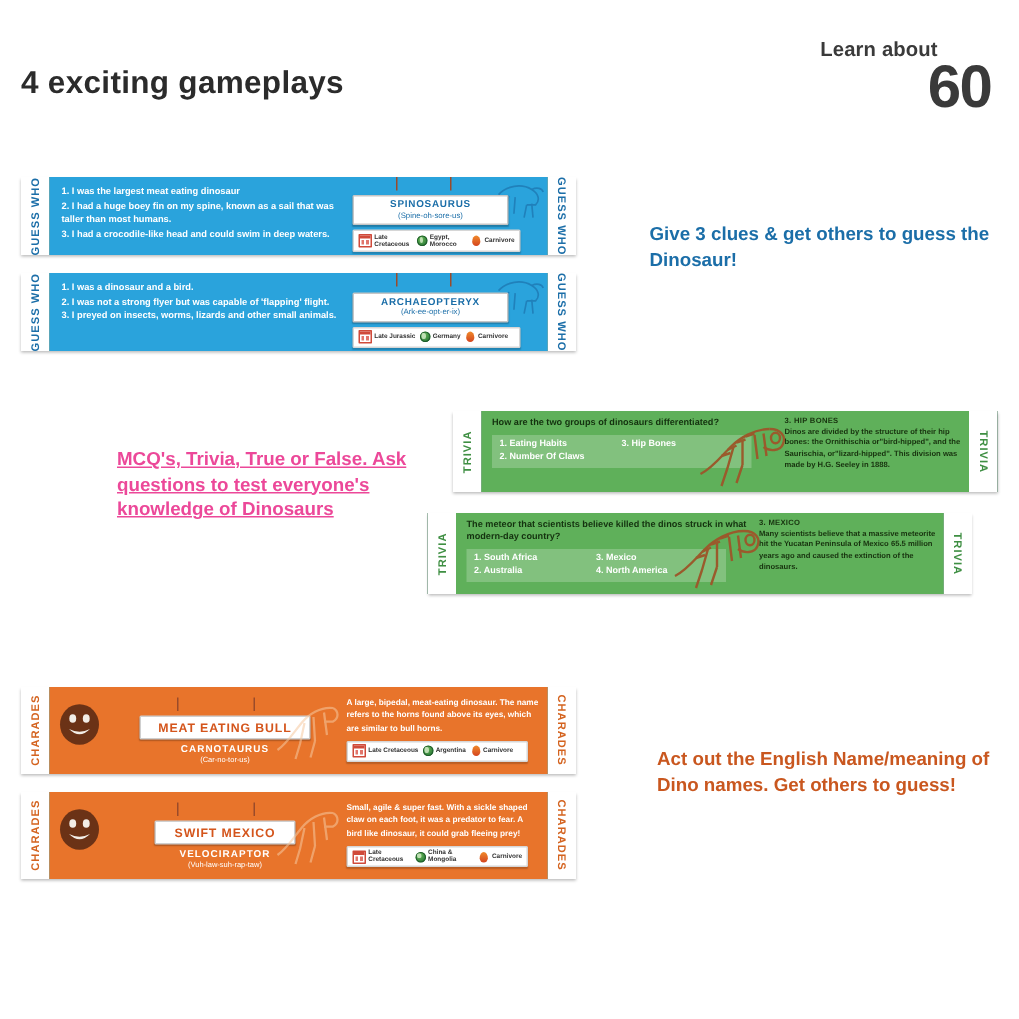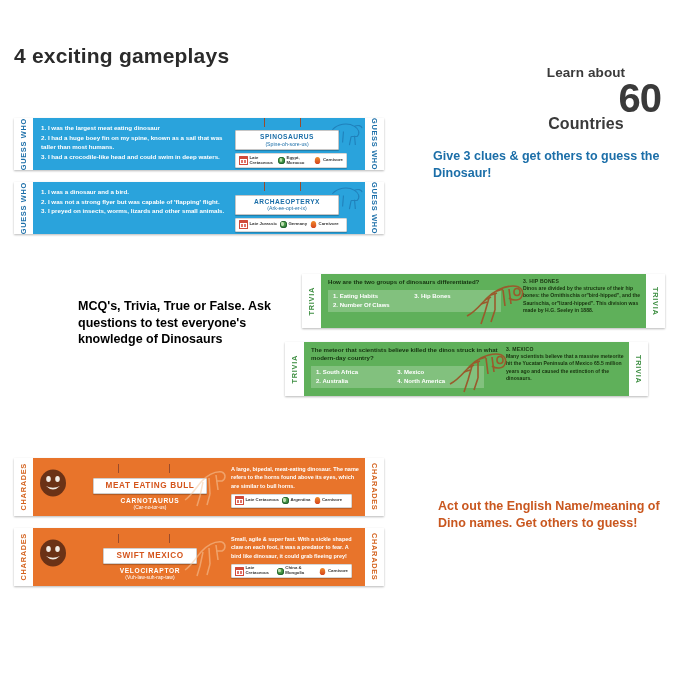--- a/index.html
+++ b/index.html
@@ -12,21 +12,21 @@
   .page{position:absolute;inset:0;}
 
   
   .title{
     position:absolute;left:14px;top:44px;
     font-size:21px;font-weight:bold;color:#2b2b2b;
     letter-spacing:.2px;
   }
   .learnbox{
     position:absolute;right:18px;top:26px;width:150px;
-    text-align:center;color:#3a3a3a;line-height:1;margin-top:40px;
+    text-align:center;color:#3a3a3a;line-height:1;
   }
   .learn-top{font-size:13.5px;font-weight:bold;letter-spacing:.1px;}
   .learn-num{font-size:40px;font-weight:bold;letter-spacing:-1px;margin:-2px 0 -2px 0;text-align:right;}
   .learn-bot{font-size:16px;font-weight:bold;letter-spacing:.1px;}
 
   
   .card{
     position:absolute;display:flex;align-items:stretch;
     background:#14532d;
     box-shadow:0 1px 2px rgba(0,0,0,.28);
@@ -129,34 +129,33 @@
   .ch-sci{font-size:6.6px;font-weight:bold;color:#ffffff;letter-spacing:.7px;margin-top:3px;}
   .ch-pr{font-size:5px;color:#ffffff;margin-top:.5px;}
   .ch-right{flex:1;padding:7px 5px 3px 2px;position:relative;}
   .ch-desc{font-size:5.5px;font-weight:bold;color:#ffffff;line-height:1.5;}
   .ch-meta{margin:4px 8px 0 0;}
   .ch-dino{position:absolute;left:150px;top:4px;width:44px;height:46px;opacity:.55;}
 
   
   .blurb{position:absolute;font-size:12.5px;font-weight:bold;line-height:1.32;}
   .blurb.b1{left:433px;top:148px;color:#1b6ea8;width:240px;}
-  .blurb.b2{left:78px;top:298px;color:#000000;width:230px;}
+  .blurb.b2{left:78px;top:298px;color:#ec4899;width:230px;text-decoration:underline;}
   .blurb.b3{left:397px;top:498px;color:#c9571f;width:240px;margin-left:41px;}
 </style>
 </head>
 <body>
 
 <div class="page">
 
   <div class="title">4 exciting gameplays</div>
 
   <div class="learnbox">
     <div class="learn-top">Learn about</div>
     <div class="learn-num">60</div>
-    <div class="learn-bot">Countries</div>
   </div>
 
   <div class="card blue" style="left:14px;top:118px;width:370px;height:52px;">
     <div class="tab left">
       <span>GUESS WHO</span>
     </div>
     <div class="body">
       <div class="gw-clues">
         <div>1. I was the largest meat eating dinosaur</div>
         <div>2. I had a huge boey fin on my spine, known as a sail that was taller than most humans.</div>

